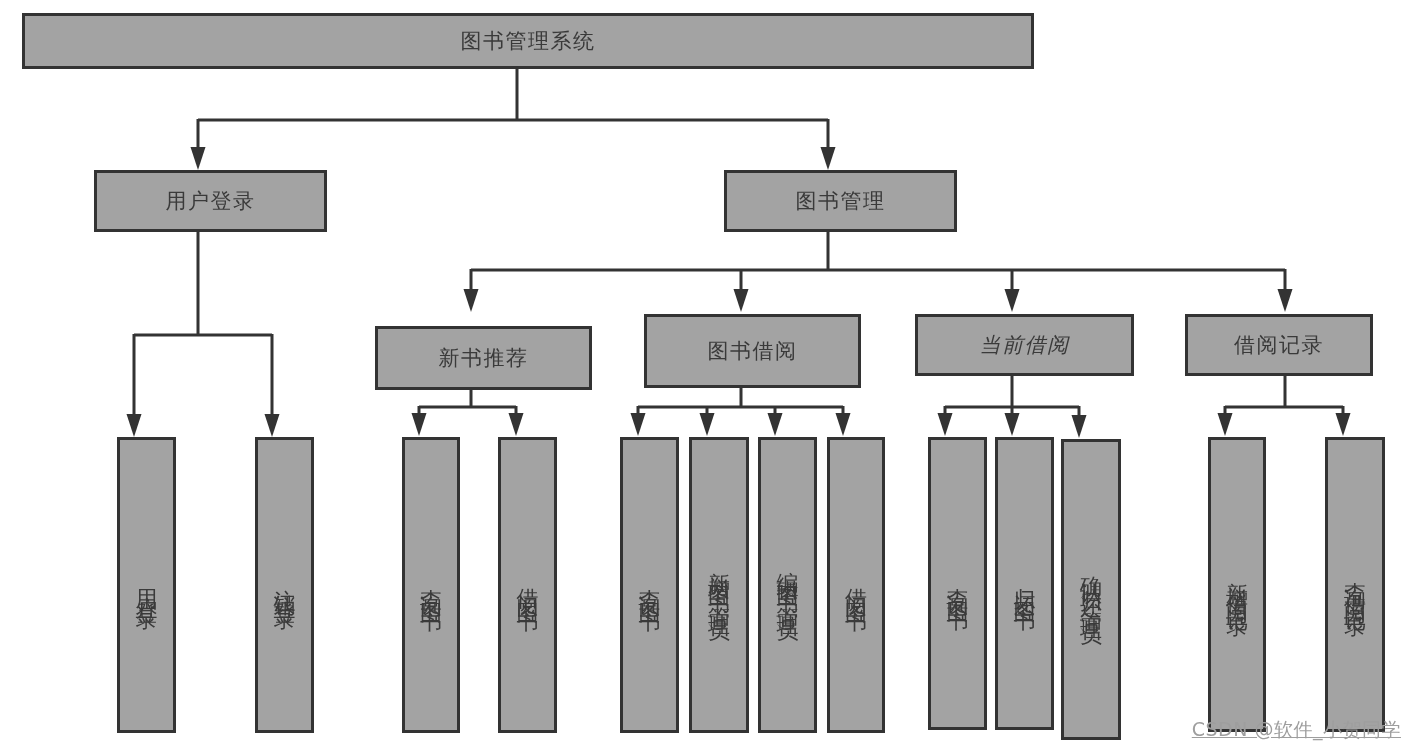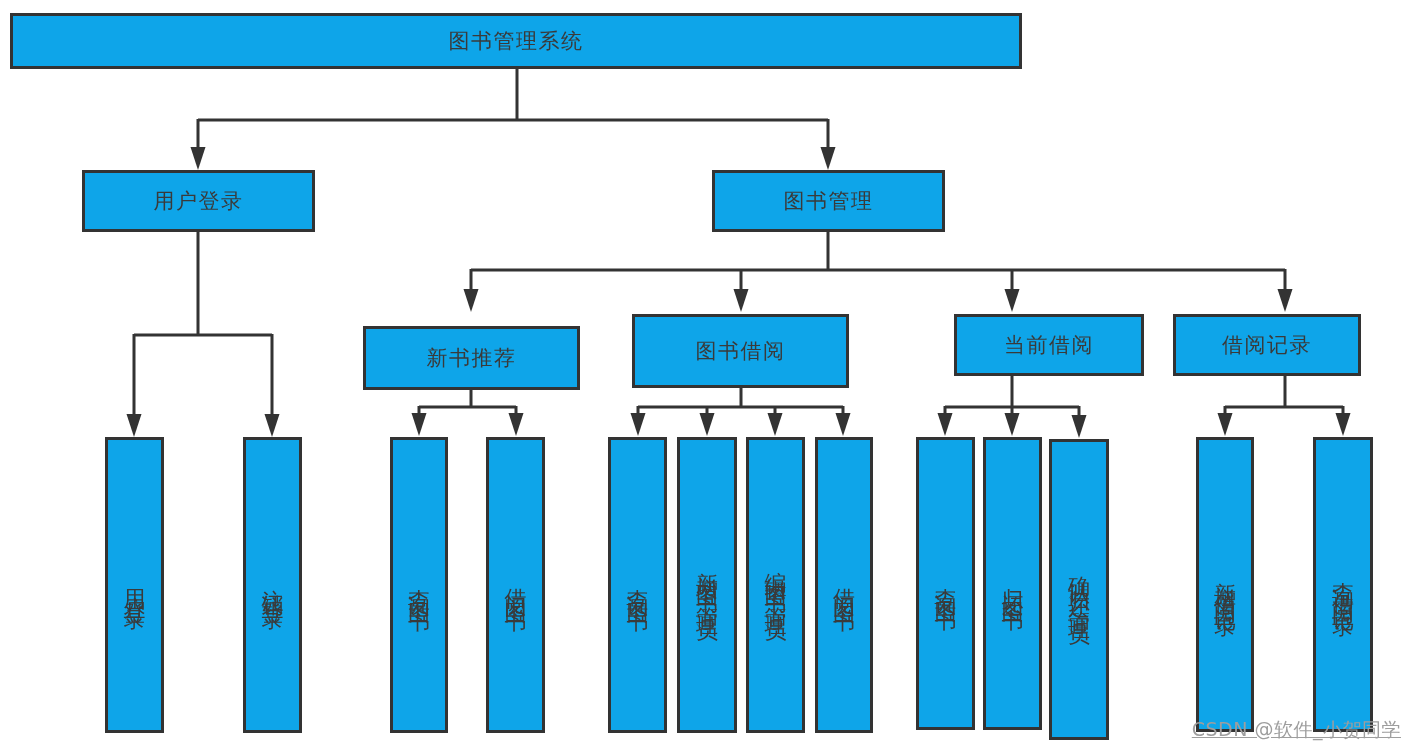--- a/index.html
+++ b/index.html
@@ -14,25 +14,26 @@
     background:#ffffff;
     font-family:"DejaVu Sans", sans-serif;
     color:var(--text);
     overflow:hidden;
   }
   #wires{position:absolute;left:0;top:0;z-index:1;}
   .node{
     position:absolute;
     box-sizing:border-box;
     border:3px solid var(--line);
-    background:#0ea5e9;
+    background:#a3a3a3;
     display:flex;
     align-items:center;
     justify-content:center;
     z-index:2;
+    margin-left:12px;
   }
   .hbox{
     font-size:21px;
     letter-spacing:1.5px;
     white-space:nowrap;
   }
   .vbox .vtext{
     writing-mode:vertical-rl;
     text-orientation:mixed;
     font-size:22px;
@@ -114,21 +115,21 @@
     </g>
   </svg>
 
   <div class="node hbox" style="left:10px;top:13px;width:1012px;height:56px;">图书管理系统</div>
 
   <div class="node hbox" style="left:82px;top:170px;width:233px;height:62px;">用户登录</div>
   <div class="node hbox" style="left:712px;top:170px;width:233px;height:62px;">图书管理</div>
 
   <div class="node hbox" style="left:363px;top:326px;width:217px;height:64px;">新书推荐</div>
   <div class="node hbox" style="left:632px;top:314px;width:217px;height:74px;">图书借阅</div>
-  <div class="node hbox" style="left:954px;top:314px;width:190px;height:62px;">当前借阅</div>
+  <div class="node hbox" style="left:903px;top:314px;width:219px;height:62px;font-style:italic;">当前借阅</div>
   <div class="node hbox" style="left:1173px;top:314px;width:188px;height:62px;">借阅记录</div>
 
   <div class="node vbox" style="left:105px;top:437px;width:59px;height:296px;">
     <span class="vtext">用户登录</span>
   </div>
   <div class="node vbox" style="left:243px;top:437px;width:59px;height:296px;">
     <span class="vtext">注销登录</span>
   </div>
 
   <div class="node vbox" style="left:390px;top:437px;width:58px;height:296px;">

